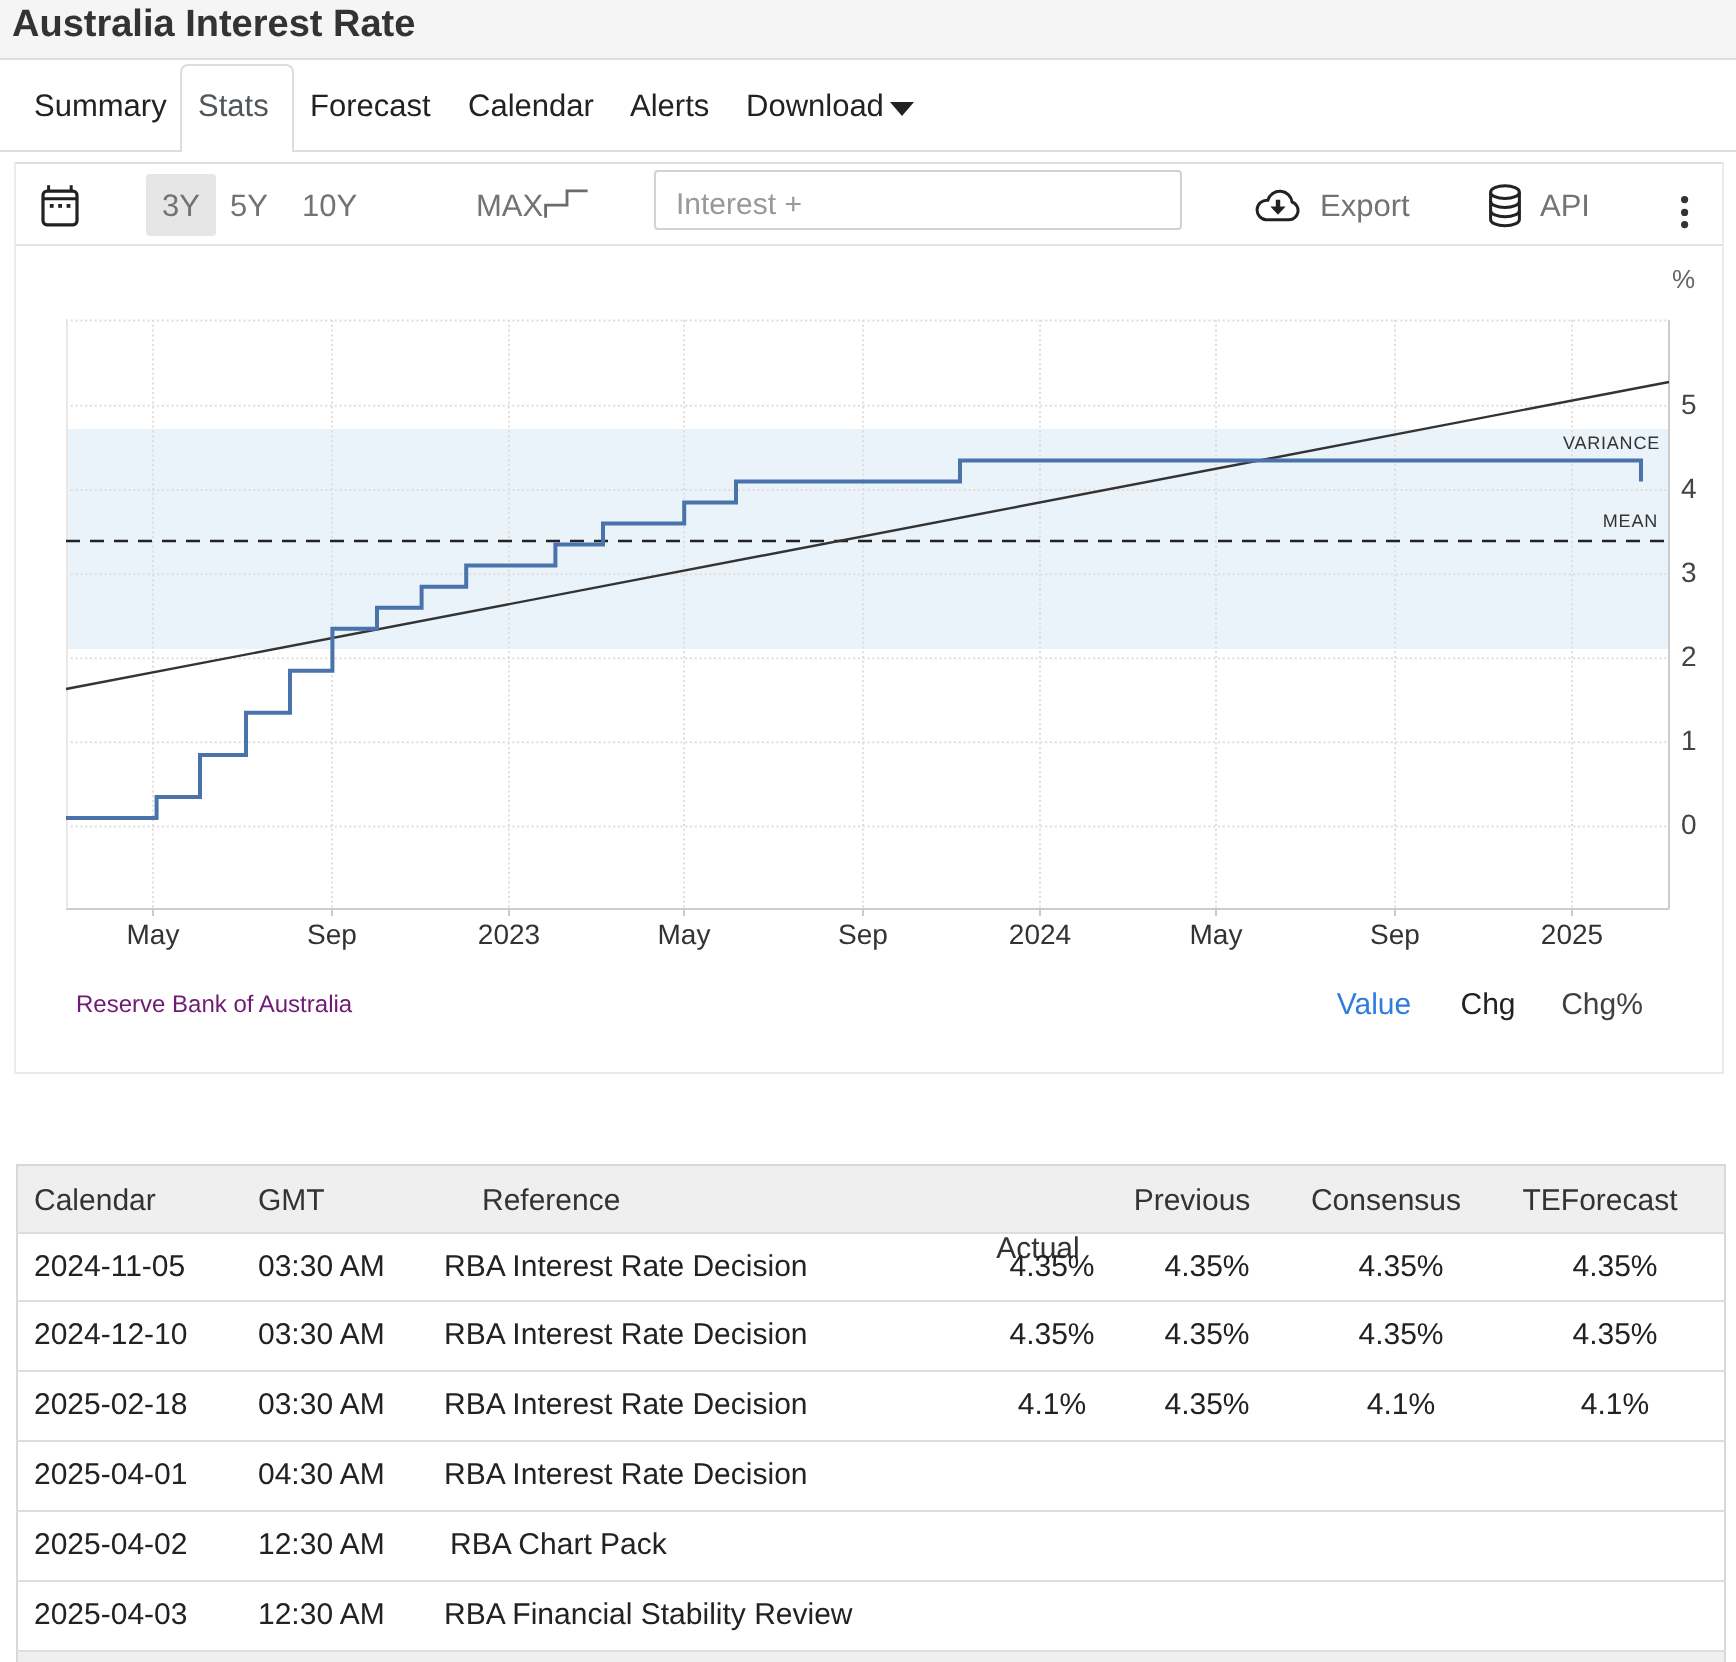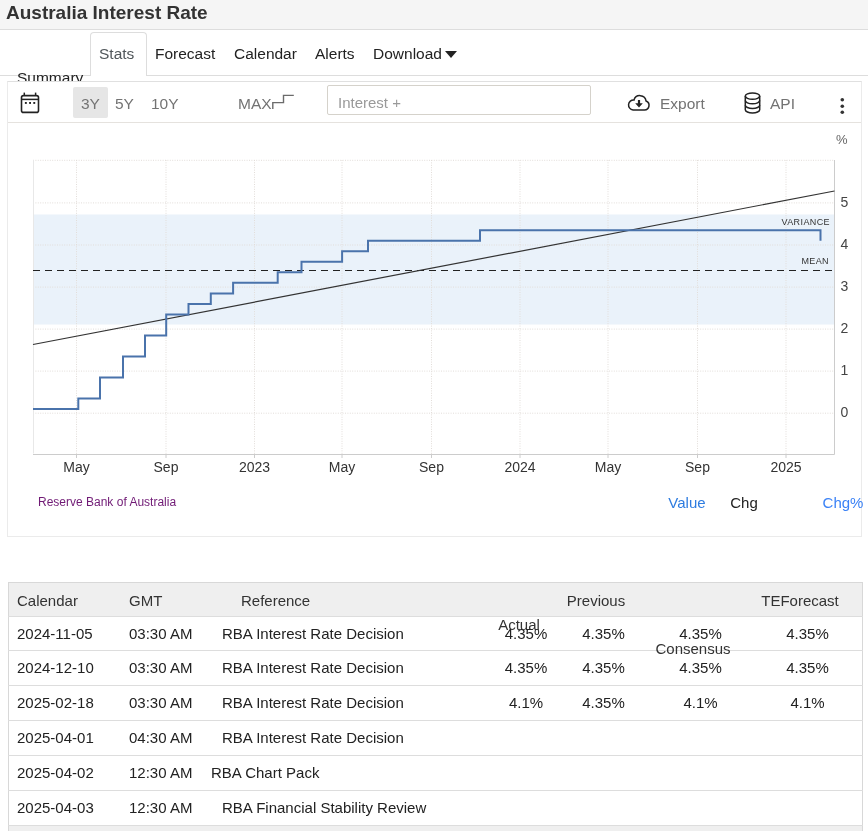--- a/index.html
+++ b/index.html
@@ -32,21 +32,21 @@
 .ctr { transform:translateX(-50%); }
 </style>
 </head>
 <body>
 <div id="strip" class="abs"></div>
 <div id="title" class="abs">Australia Interest Rate</div>
 
 <div id="tab-active" class="abs"></div>
 <div id="navline" class="abs"></div>
 <div id="navline-mask" class="abs"></div>
-<div class="abs tabtxt" style="left:17px;margin-top:24px;">Summary</div>
+<div class="abs tabtxt" style="left:17px;">Summary</div>
 <div class="abs tabtxt" style="left:99px;color:#50565a;">Stats</div>
 <div class="abs tabtxt" style="left:155px;">Forecast</div>
 <div class="abs tabtxt" style="left:234px;">Calendar</div>
 <div class="abs tabtxt" style="left:315px;">Alerts</div>
 <div class="abs tabtxt" style="left:373px;">Download</div>
 <div class="abs caret"></div>
 
 <div id="card" class="abs"></div>
 <div id="toolbar-line" class="abs"></div>
 
@@ -152,40 +152,40 @@
       <text x="520" y="472">2024</text>
       <text x="608" y="472">May</text>
       <text x="697.5" y="472">Sep</text>
       <text x="786" y="472">2025</text>
     </g>
 </svg>
 
 <div class="abs" style="left:38px;top:495px;font-size:12px;color:#701a75;">Reserve Bank of Australia</div>
 <div class="abs ctr" style="left:687px;top:494px;font-size:15px;color:#2e7ce0;">Value</div>
 <div class="abs ctr" style="left:744px;top:494px;font-size:15px;color:#222;">Chg</div>
-<div class="abs ctr" style="left:801px;top:494px;font-size:15px;color:#3b82f6;margin-left:42px;">Chg%</div>
+<div class="abs ctr" style="left:801px;top:494px;font-size:15px;color:#404040;">Chg%</div>
 
 <div id="thead-bg" class="abs"></div>
 <div id="tleft" class="abs"></div>
 <div id="tright" class="abs"></div>
 <div class="abs t-line" style="top:616px;"></div>
 <div class="abs t-line" style="top:650px;"></div>
 <div class="abs t-line" style="top:685px;"></div>
 <div class="abs t-line" style="top:720px;"></div>
 <div class="abs t-line" style="top:755px;"></div>
 <div class="abs t-line" style="top:790px;"></div>
 <div class="abs t-line" style="top:825px;"></div>
 <div id="tbot-bg" class="abs"></div>
 
 <div class="abs th" style="left:17px;top:592px;">Calendar</div>
 <div class="abs th" style="left:129px;top:592px;">GMT</div>
 <div class="abs th" style="left:222px;top:592px;margin-left:19px;">Reference</div>
 <div class="abs th ctr" style="left:519px;top:592px;margin-top:24px;">Actual</div>
 <div class="abs th ctr" style="left:596px;top:592px;">Previous</div>
-<div class="abs th ctr" style="left:693px;top:592px;margin-top:48px;">Consensus</div>
+<div class="abs th ctr" style="left:693px;top:592px;">Consensus</div>
 <div class="abs th ctr" style="left:800px;top:592px;">TEForecast</div>
 
 <div class="abs td" style="left:17px;top:625px;">2024-11-05</div>
 <div class="abs td" style="left:129px;top:625px;">03:30 AM</div>
 <div class="abs td" style="left:222px;top:625px;">RBA Interest Rate Decision</div>
 <div class="abs td ctr" style="left:526px;top:625px;">4.35%</div>
 <div class="abs td ctr" style="left:603.5px;top:625px;">4.35%</div>
 <div class="abs td ctr" style="left:700.5px;top:625px;">4.35%</div>
 <div class="abs td ctr" style="left:807.5px;top:625px;">4.35%</div>
 <div class="abs td" style="left:17px;top:659px;">2024-12-10</div>
@@ -200,16 +200,16 @@
 <div class="abs td" style="left:222px;top:694px;">RBA Interest Rate Decision</div>
 <div class="abs td ctr" style="left:526px;top:694px;">4.1%</div>
 <div class="abs td ctr" style="left:603.5px;top:694px;">4.35%</div>
 <div class="abs td ctr" style="left:700.5px;top:694px;">4.1%</div>
 <div class="abs td ctr" style="left:807.5px;top:694px;">4.1%</div>
 <div class="abs td" style="left:17px;top:729px;">2025-04-01</div>
 <div class="abs td" style="left:129px;top:729px;">04:30 AM</div>
 <div class="abs td" style="left:222px;top:729px;">RBA Interest Rate Decision</div>
 <div class="abs td" style="left:17px;top:764px;">2025-04-02</div>
 <div class="abs td" style="left:129px;top:764px;">12:30 AM</div>
-<div class="abs td" style="left:211px;top:764px;">RBA Chart Pack</div>
+<div class="abs td" style="left:225px;top:764px;">RBA Chart Pack</div>
 <div class="abs td" style="left:17px;top:799px;">2025-04-03</div>
 <div class="abs td" style="left:129px;top:799px;">12:30 AM</div>
 <div class="abs td" style="left:222px;top:799px;text-align:right;">RBA Financial Stability Review</div>
 
 </body></html>

